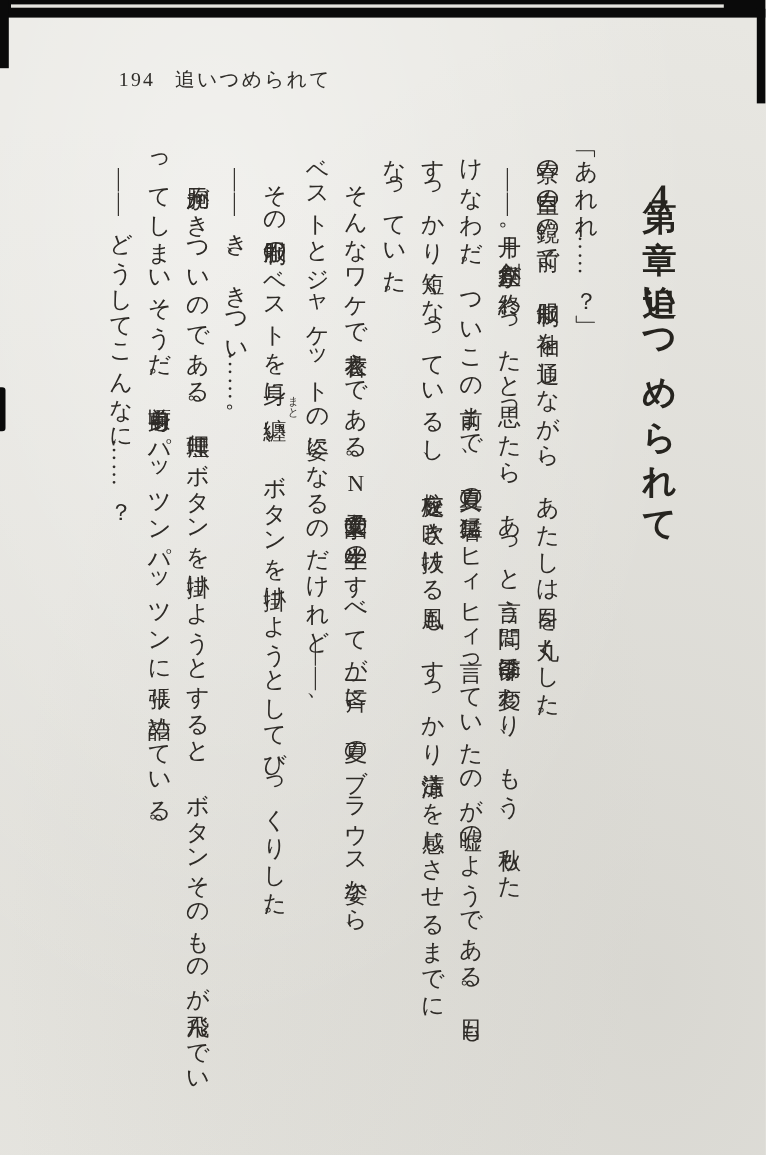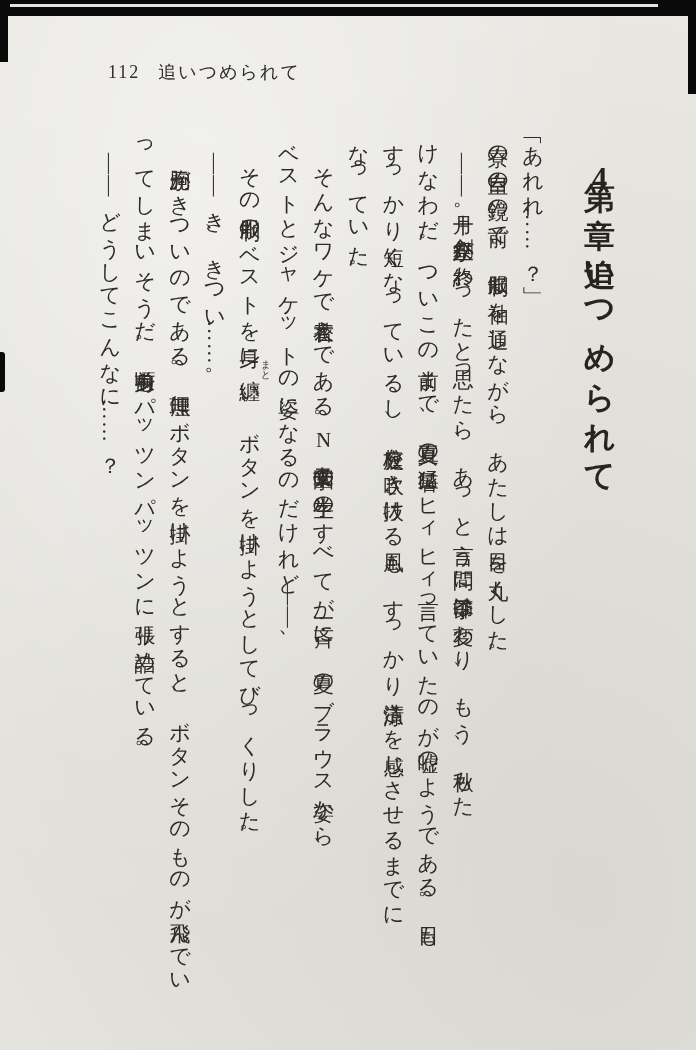--- a/index.html
+++ b/index.html
@@ -53,21 +53,21 @@
 <body>
 
 <div class="art art-top-band">
     <div class="art-top-whiteline"></div>
   </div>
 <div class="art art-left-strip"></div>
 <div class="art art-right-strip"></div>
 <div class="art art-left-mark"></div>
 
 <div class="running-header">
-  <span>112</span>
+  <span>194</span>
   <span>追いつめられて</span>
 </div>
 
 <div class="chapter-title"><span>第</span><span class="upright">4</span><span>章</span><span>　</span><span>追いつめられて</span></div>
 
 <div class="body-text">
   <div class="col">「あれれ……？」</div>
   <div class="col">寮の自室の鏡の前で、制服に袖を通しながら、あたしは目を丸くした。</div>
   <div class="col indent">――十月。創立祭が終わったと思ったら、あっと言う間に季節は変わり、もう、秋もた</div>
   <div class="col">けなわだ。ついこの前まで、真夏の猛暑にヒィヒィ言っていたのが嘘のようである。日も</div>

